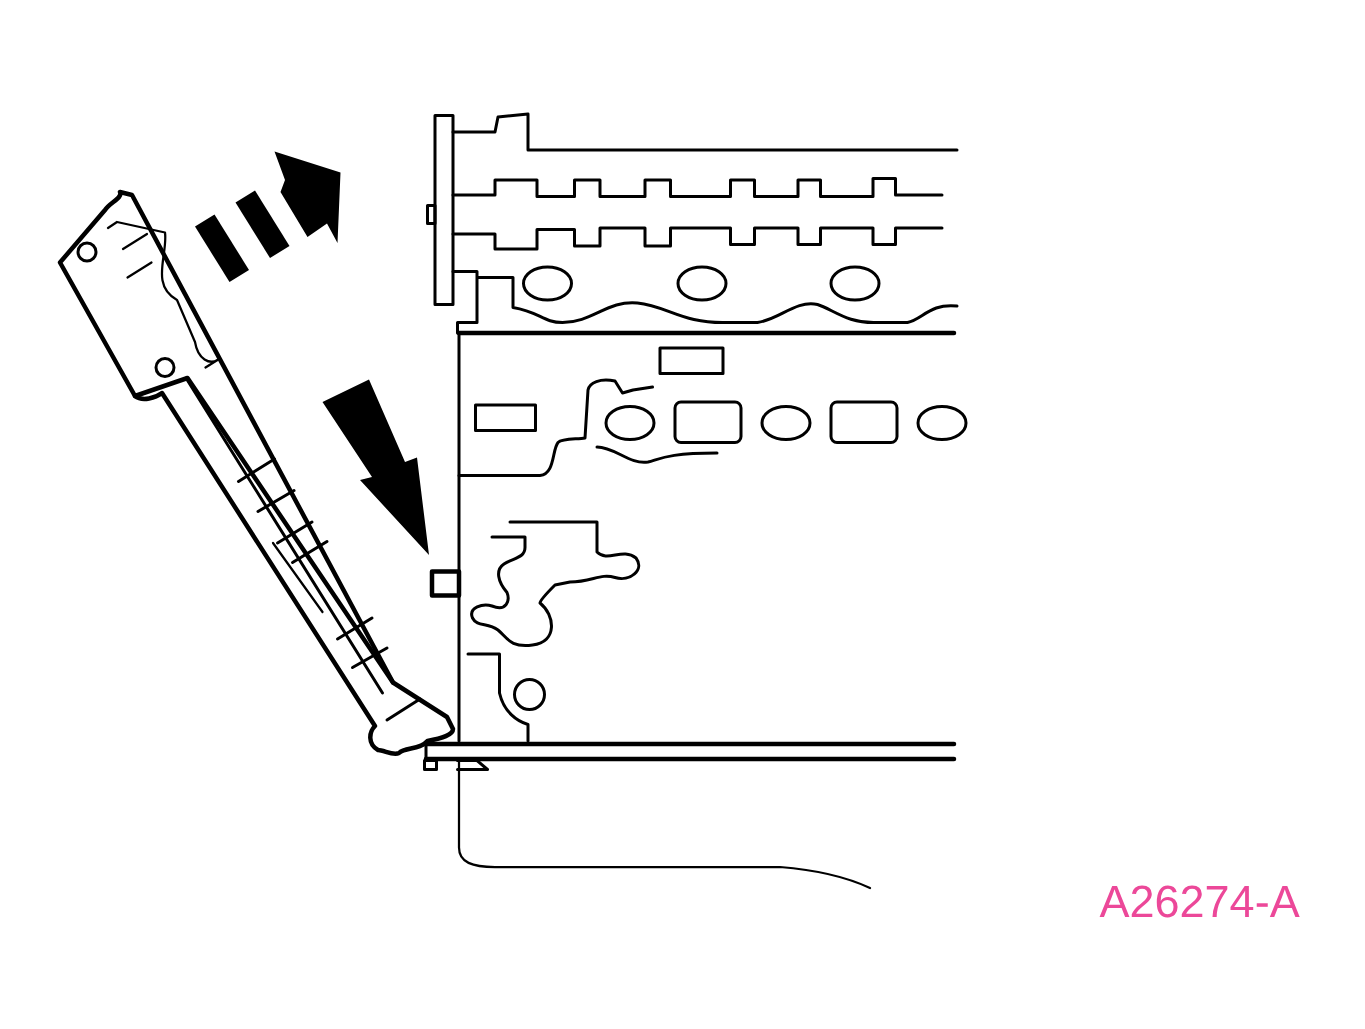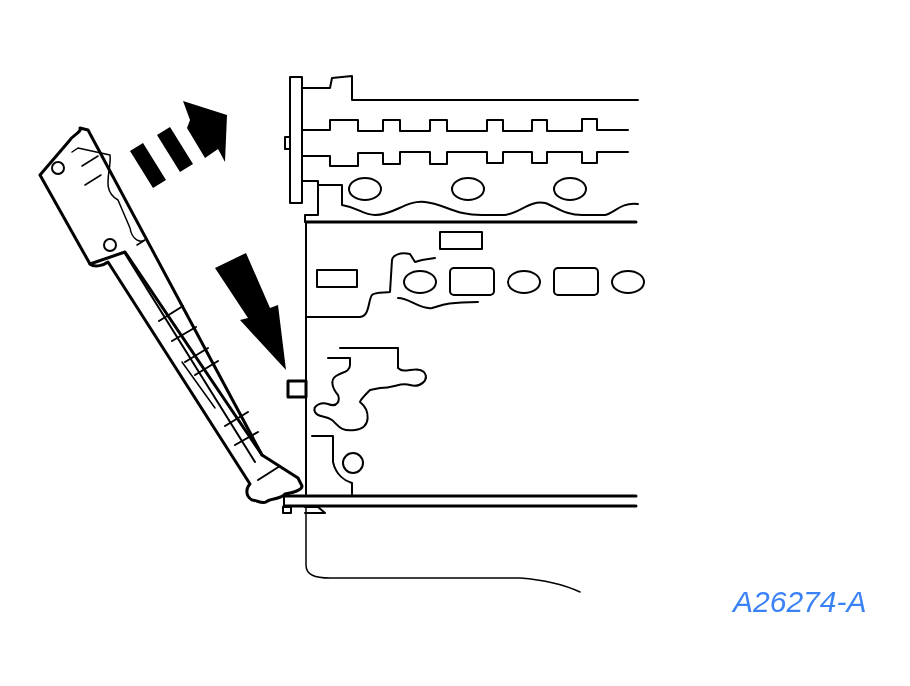--- a/index.html
+++ b/index.html
@@ -3,21 +3,21 @@
 <meta charset="utf-8">
 <style>
   html, body { margin: 0; padding: 0; background: #ffffff; }
   body { width: 910px; height: 686px; position: relative; overflow: hidden; font-family: "Liberation Sans", sans-serif; }
   #diagram { position: absolute; left: 0; top: 0; width: 910px; height: 686px; }
   .ln { fill: none; stroke: #000; stroke-linejoin: round; stroke-linecap: round; }
   .w3 { stroke-width: 3; }
   .w2 { stroke-width: 2; }
   .w15 { stroke-width: 1.5; }
   .solid { fill: #000; stroke: none; }
-  #figure-id { position: absolute; left: 733px; top: 585px; font-size: 30px; color: #3b82f6; letter-spacing: 0px; font-style: italic; }
+  #figure-id { position: absolute; left: 733px; top: 585px; font-size: 30px; color: #ec4899; letter-spacing: 0px; }
 </style>
 </head>
 <body>
 
 <svg id="diagram" viewBox="0 0 910 686" xmlns="http://www.w3.org/2000/svg">
 
   <g>
 
     <rect class="ln w2" x="290" y="77" width="12" height="126"></rect>
     <rect class="ln w2" x="285" y="137" width="5" height="12"></rect>

